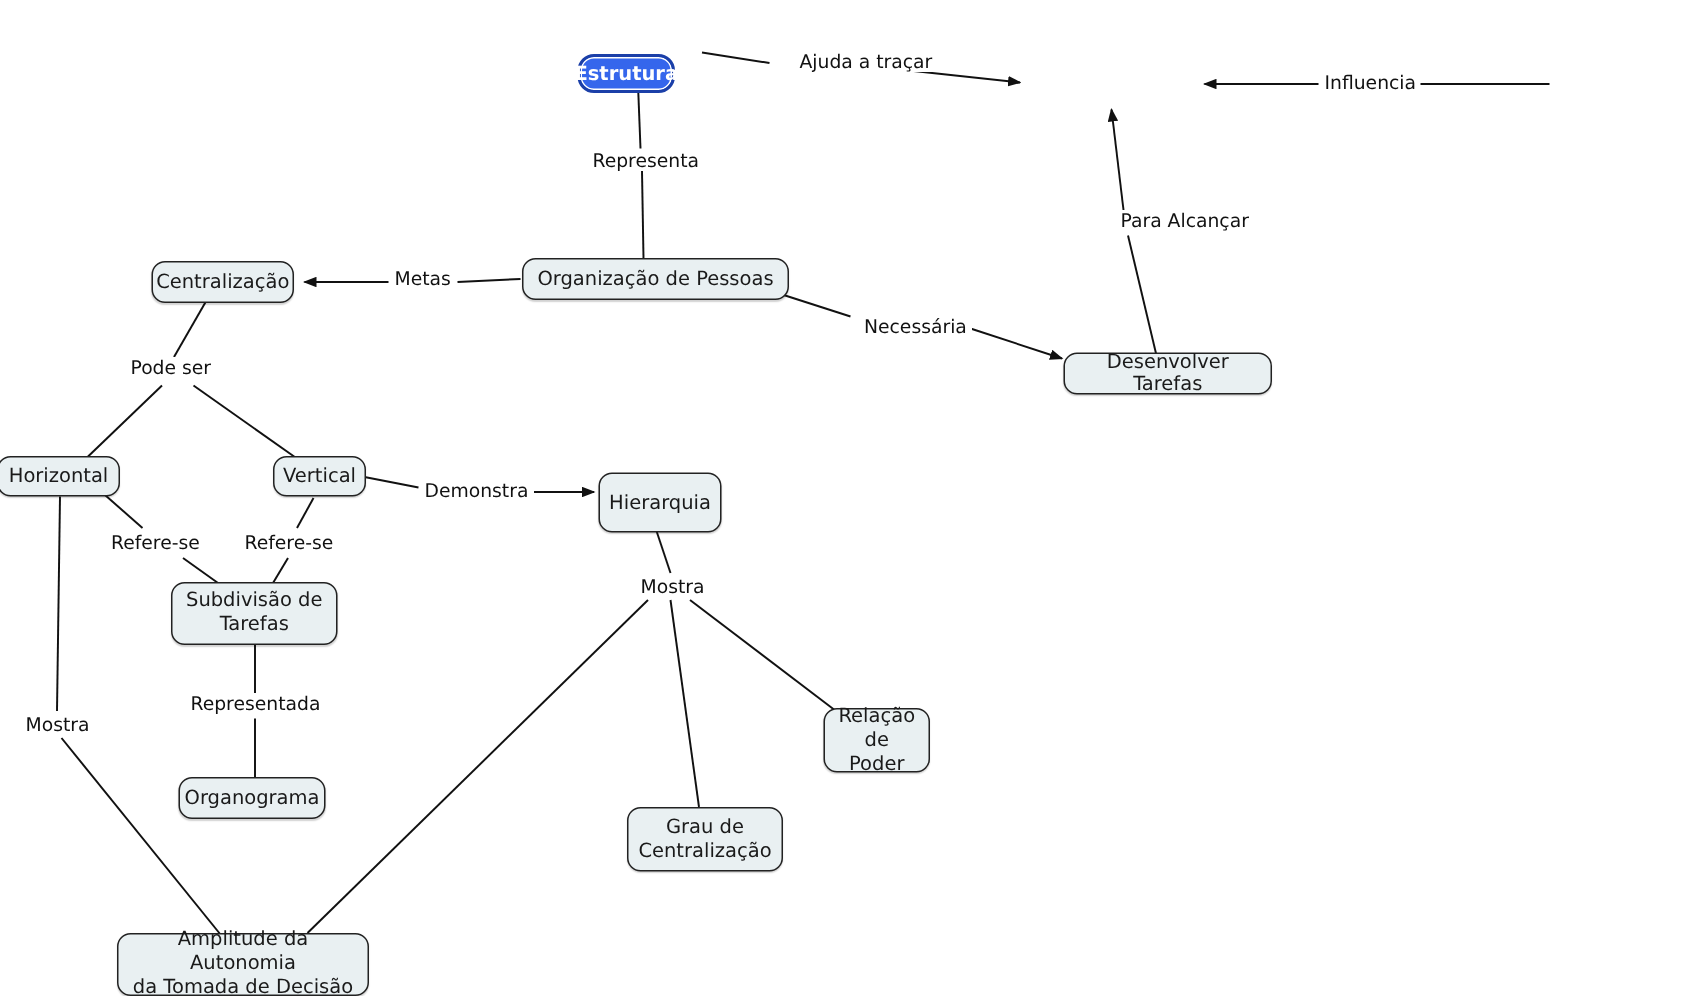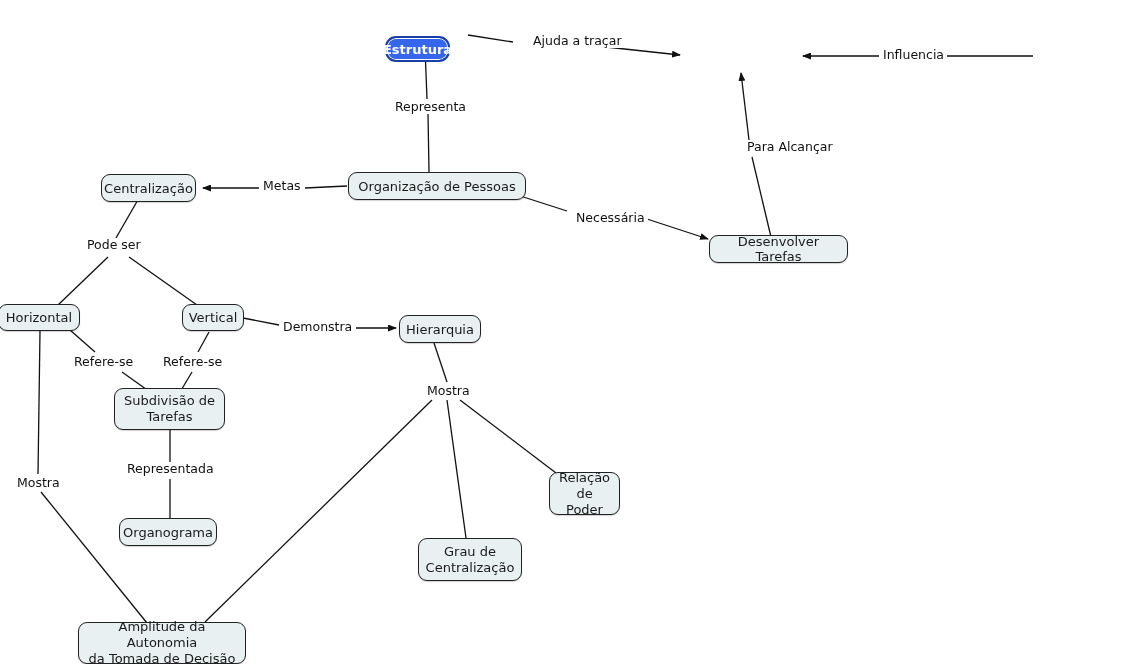--- a/index.html
+++ b/index.html
@@ -135,21 +135,21 @@
   <div class="node" style="left:348px; top:172px; width:178px; height:28px;">Organização de Pessoas</div>
 
   <div class="node" style="left:101px; top:174px; width:95px; height:28px;">Centralização</div>
 
   <div class="node" style="left:709px; top:235px; width:139px; height:28px;">Desenvolver Tarefas</div>
 
   <div class="node" style="left:-2px; top:304px; width:82px; height:27px;">Horizontal</div>
 
   <div class="node" style="left:182px; top:304px; width:62px; height:27px;">Vertical</div>
 
-  <div class="node" style="left:399px; top:315px; width:82px; height:28px;">Hierarquia</div>
+  <div class="node" style="left:399px; top:315px; width:82px; height:40px;">Hierarquia</div>
 
   <div class="node multiline" style="left:114px; top:388px; width:111px; height:42px;">Subdivisão de
 Tarefas</div>
 
   <div class="node" style="left:119px; top:518px; width:98px; height:28px;">Organograma</div>
 
   <div class="node multiline" style="left:418px; top:538px; width:104px; height:43px;">Grau de
 Centralização</div>
 
   <div class="node multiline" style="left:549px; top:472px; width:71px; height:43px;">Relação

